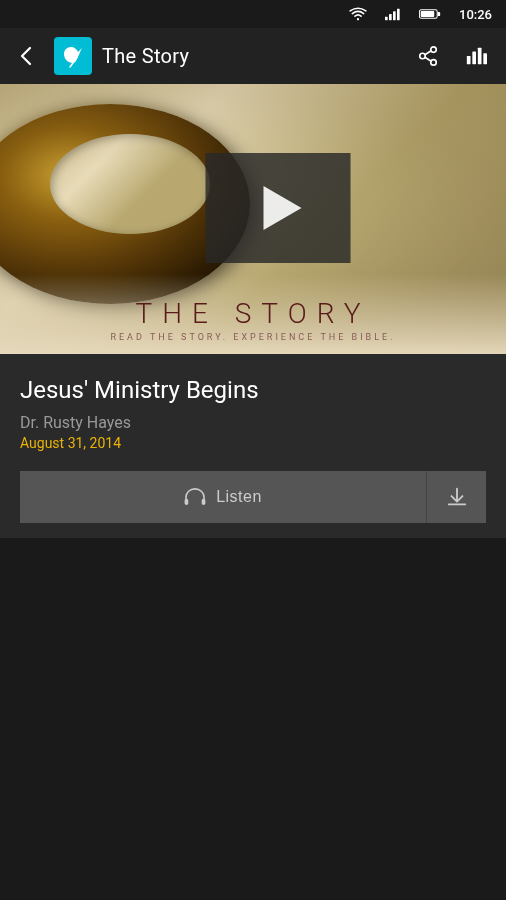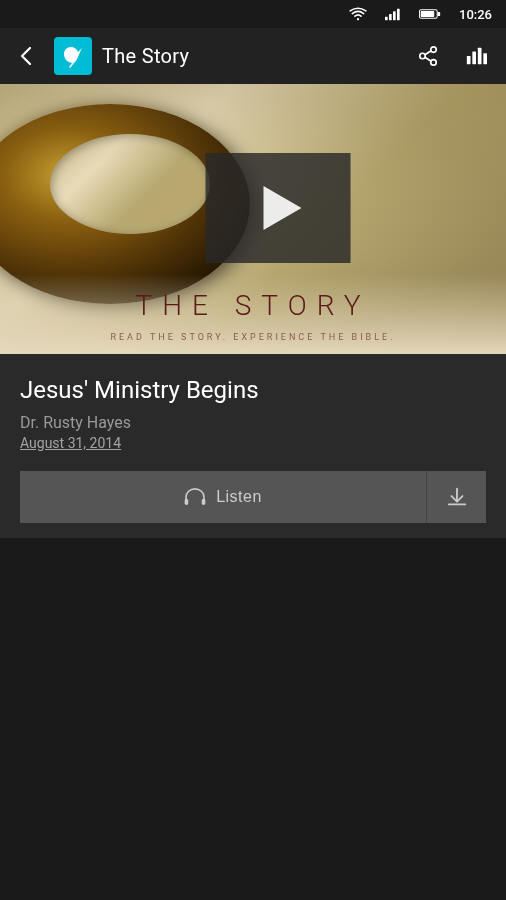--- a/index.html
+++ b/index.html
@@ -141,21 +141,21 @@
       letter-spacing: 10px;
       color: #5a1a1a;
       font-weight: 300;
       text-transform: uppercase;
     }
     .story-subtitle-text {
       font-size: 9px;
       letter-spacing: 3px;
       color: #8a5a5a;
       text-transform: uppercase;
-      margin-top: 10px;
+      margin-top: 2px;
     }
     
     .play-overlay {
       position: absolute;
       top: 50%;
       left: 55%;
       transform: translate(-50%, -60%);
       width: 145px;
       height: 110px;
       background: rgba(40, 40, 40, 0.82);
@@ -185,23 +185,22 @@
       margin-bottom: 8px;
       line-height: 1.2;
     }
     .sermon-author {
       font-size: 16px;
       color: #999;
       margin-bottom: 3px;
     }
     .sermon-date {
       font-size: 14px;
-      color: #a3a3a3;
+      color: #eab308;
       margin-bottom: 20px;
-      text-decoration: underline;
     }
     .action-buttons {
       display: flex;
       gap: 0;
       height: 52px;
     }
     .listen-btn {
       flex: 1;
       background: #555;
       display: flex;

